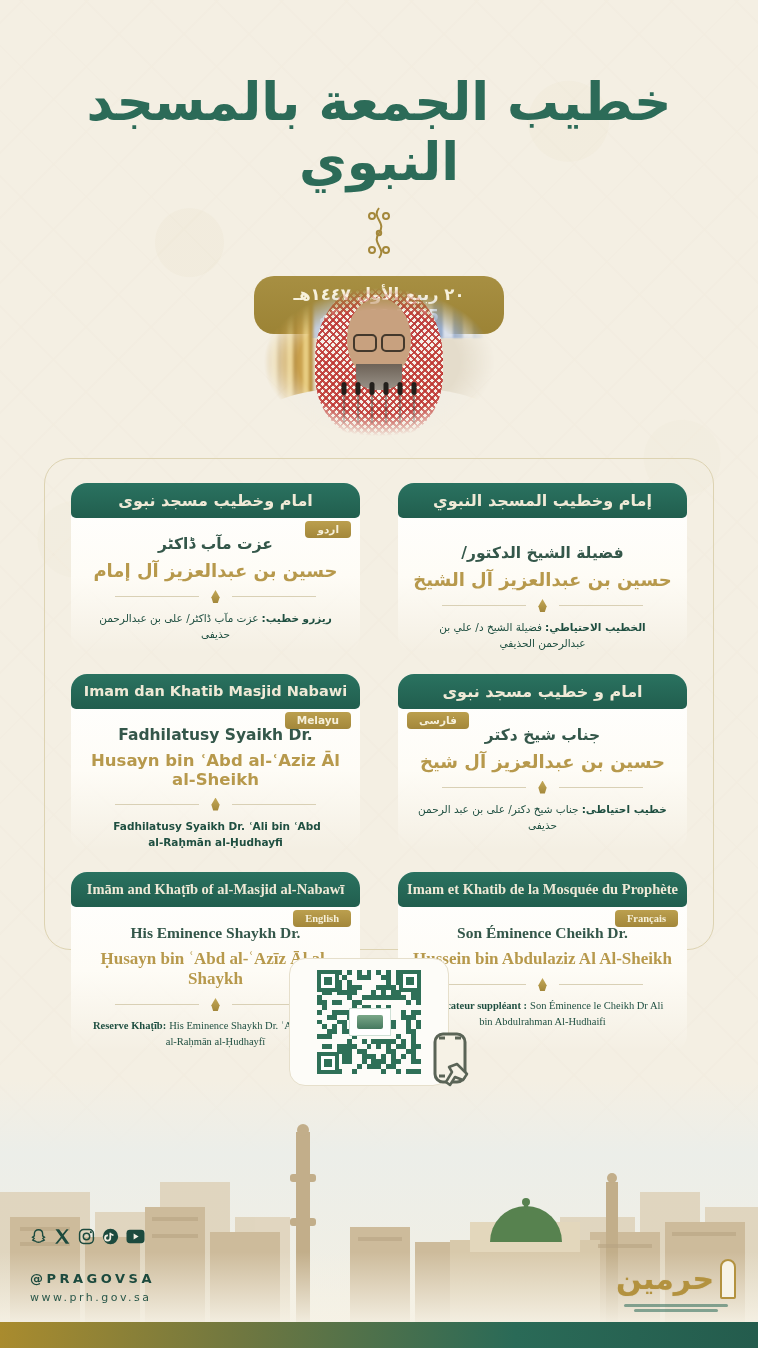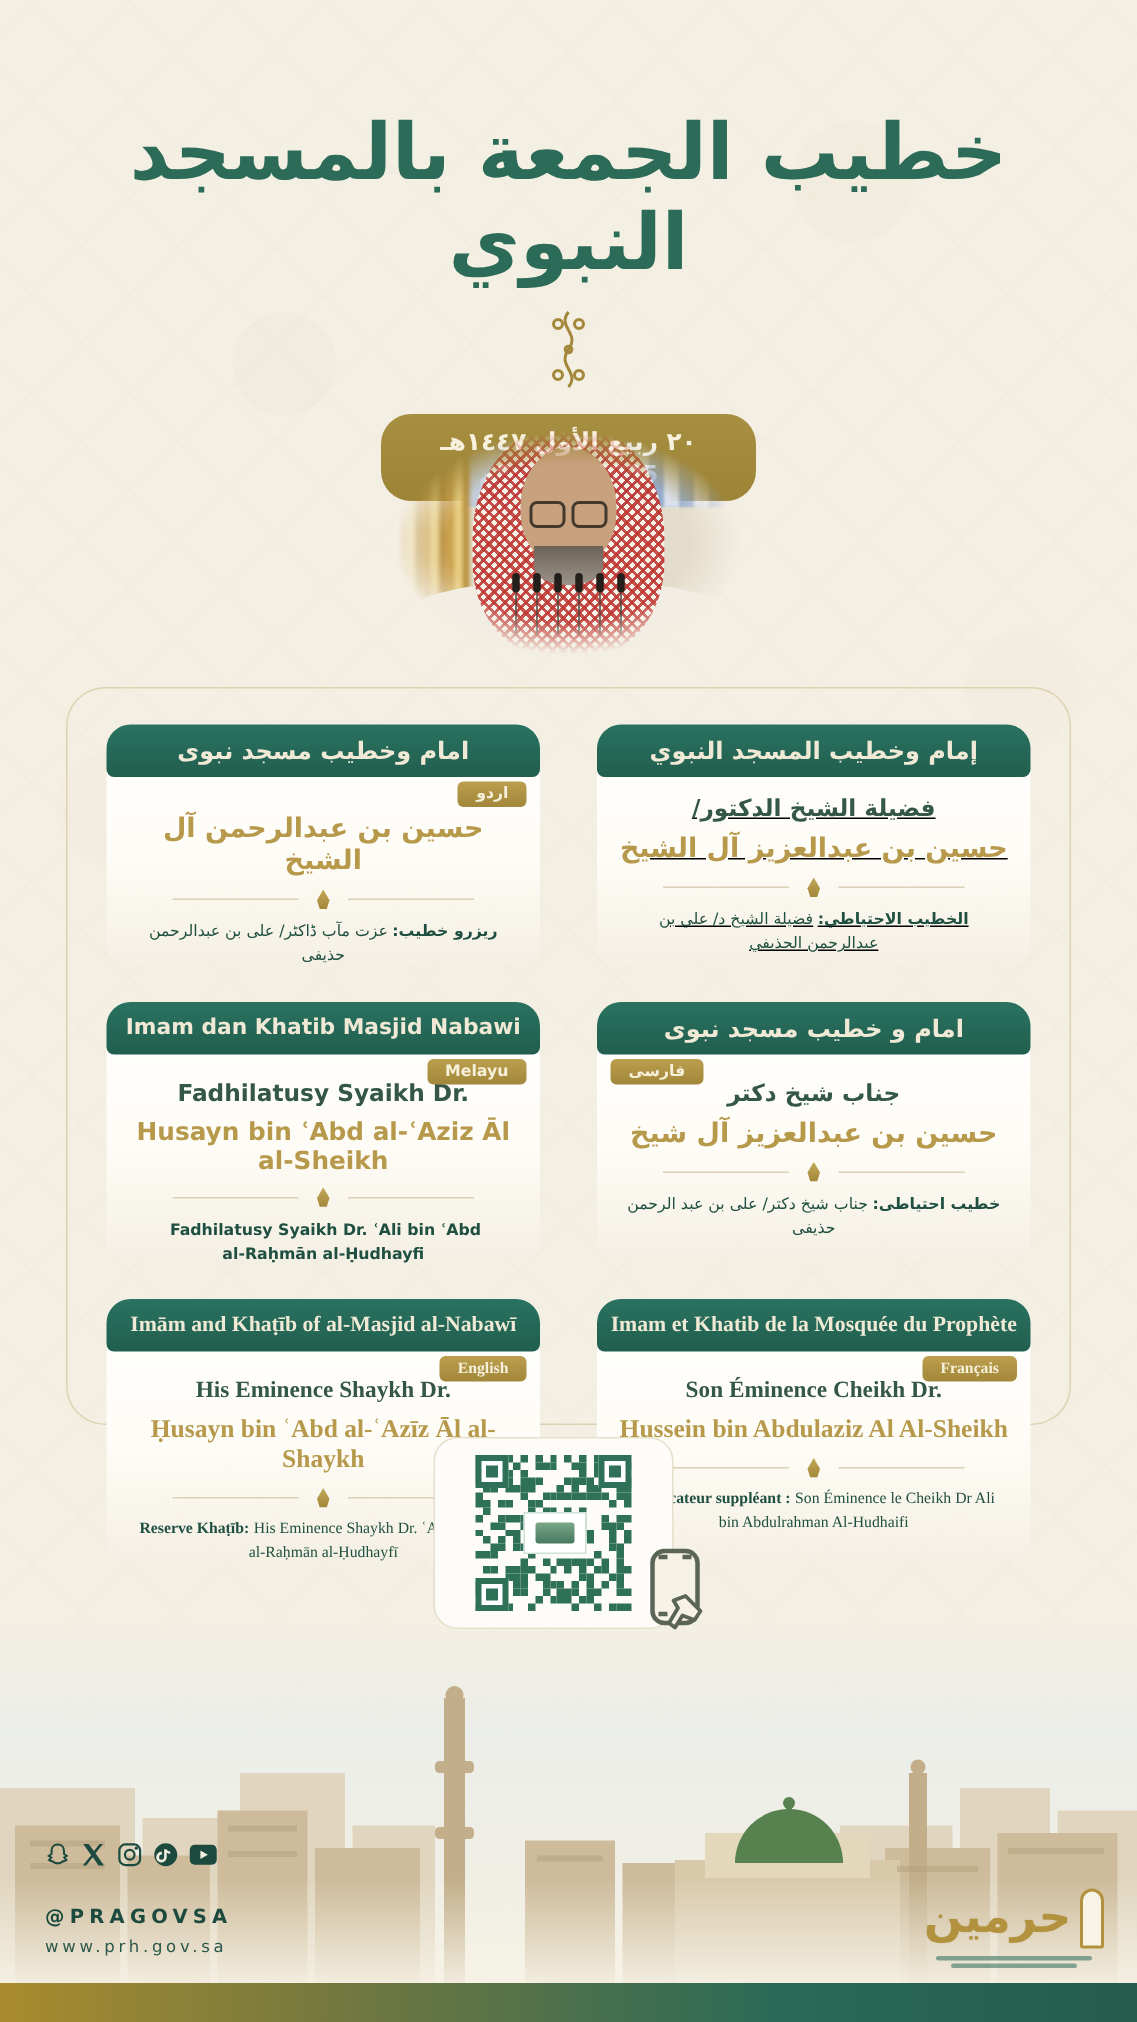--- a/index.html
+++ b/index.html
@@ -190,33 +190,34 @@
         </div>
     </div>
   </div>
 
   <div class="panel">
 
     <div class="card" dir="rtl">
       <div class="card-header">امام وخطیب مسجد نبوی</div>
       <div class="lang-badge">اردو</div>
       <div class="card-body">
-        <div class="sheikh-name">حسین بن عبدالرحمن آل الشیخ</div>
+        <div class="honorific">عزت مآب ڈاکٹر</div>
+        <div class="sheikh-name">حسین بن عبدالعزیز آل إمام</div>
         <div class="divider">
             <span class="ornament"></span>
           </div>
         <div class="reserve">
           <span class="reserve-label">ریزرو خطیب:</span><span>عزت مآب ڈاکٹر/ علی بن عبدالرحمن حذیفی</span>
         </div>
       </div>
     </div>
 
     <div class="card" dir="rtl">
       <div class="card-header">إمام وخطيب المسجد النبوي</div>
-      <div class="card-body" style="padding-top:12px;text-decoration:underline;">
+      <div class="card-body" style="padding-top:26px;">
         <div class="honorific">فضيلة الشيخ الدكتور/</div>
         <div class="sheikh-name">حسين بن عبدالعزيز آل الشيخ</div>
         <div class="divider">
             <span class="ornament"></span>
           </div>
         <div class="reserve">
           <span class="reserve-label">الخطيب الاحتياطي:</span><span>فضيلة الشيخ د/ علي بن عبدالرحمن الحذيفي</span>
         </div>
       </div>
     </div>

